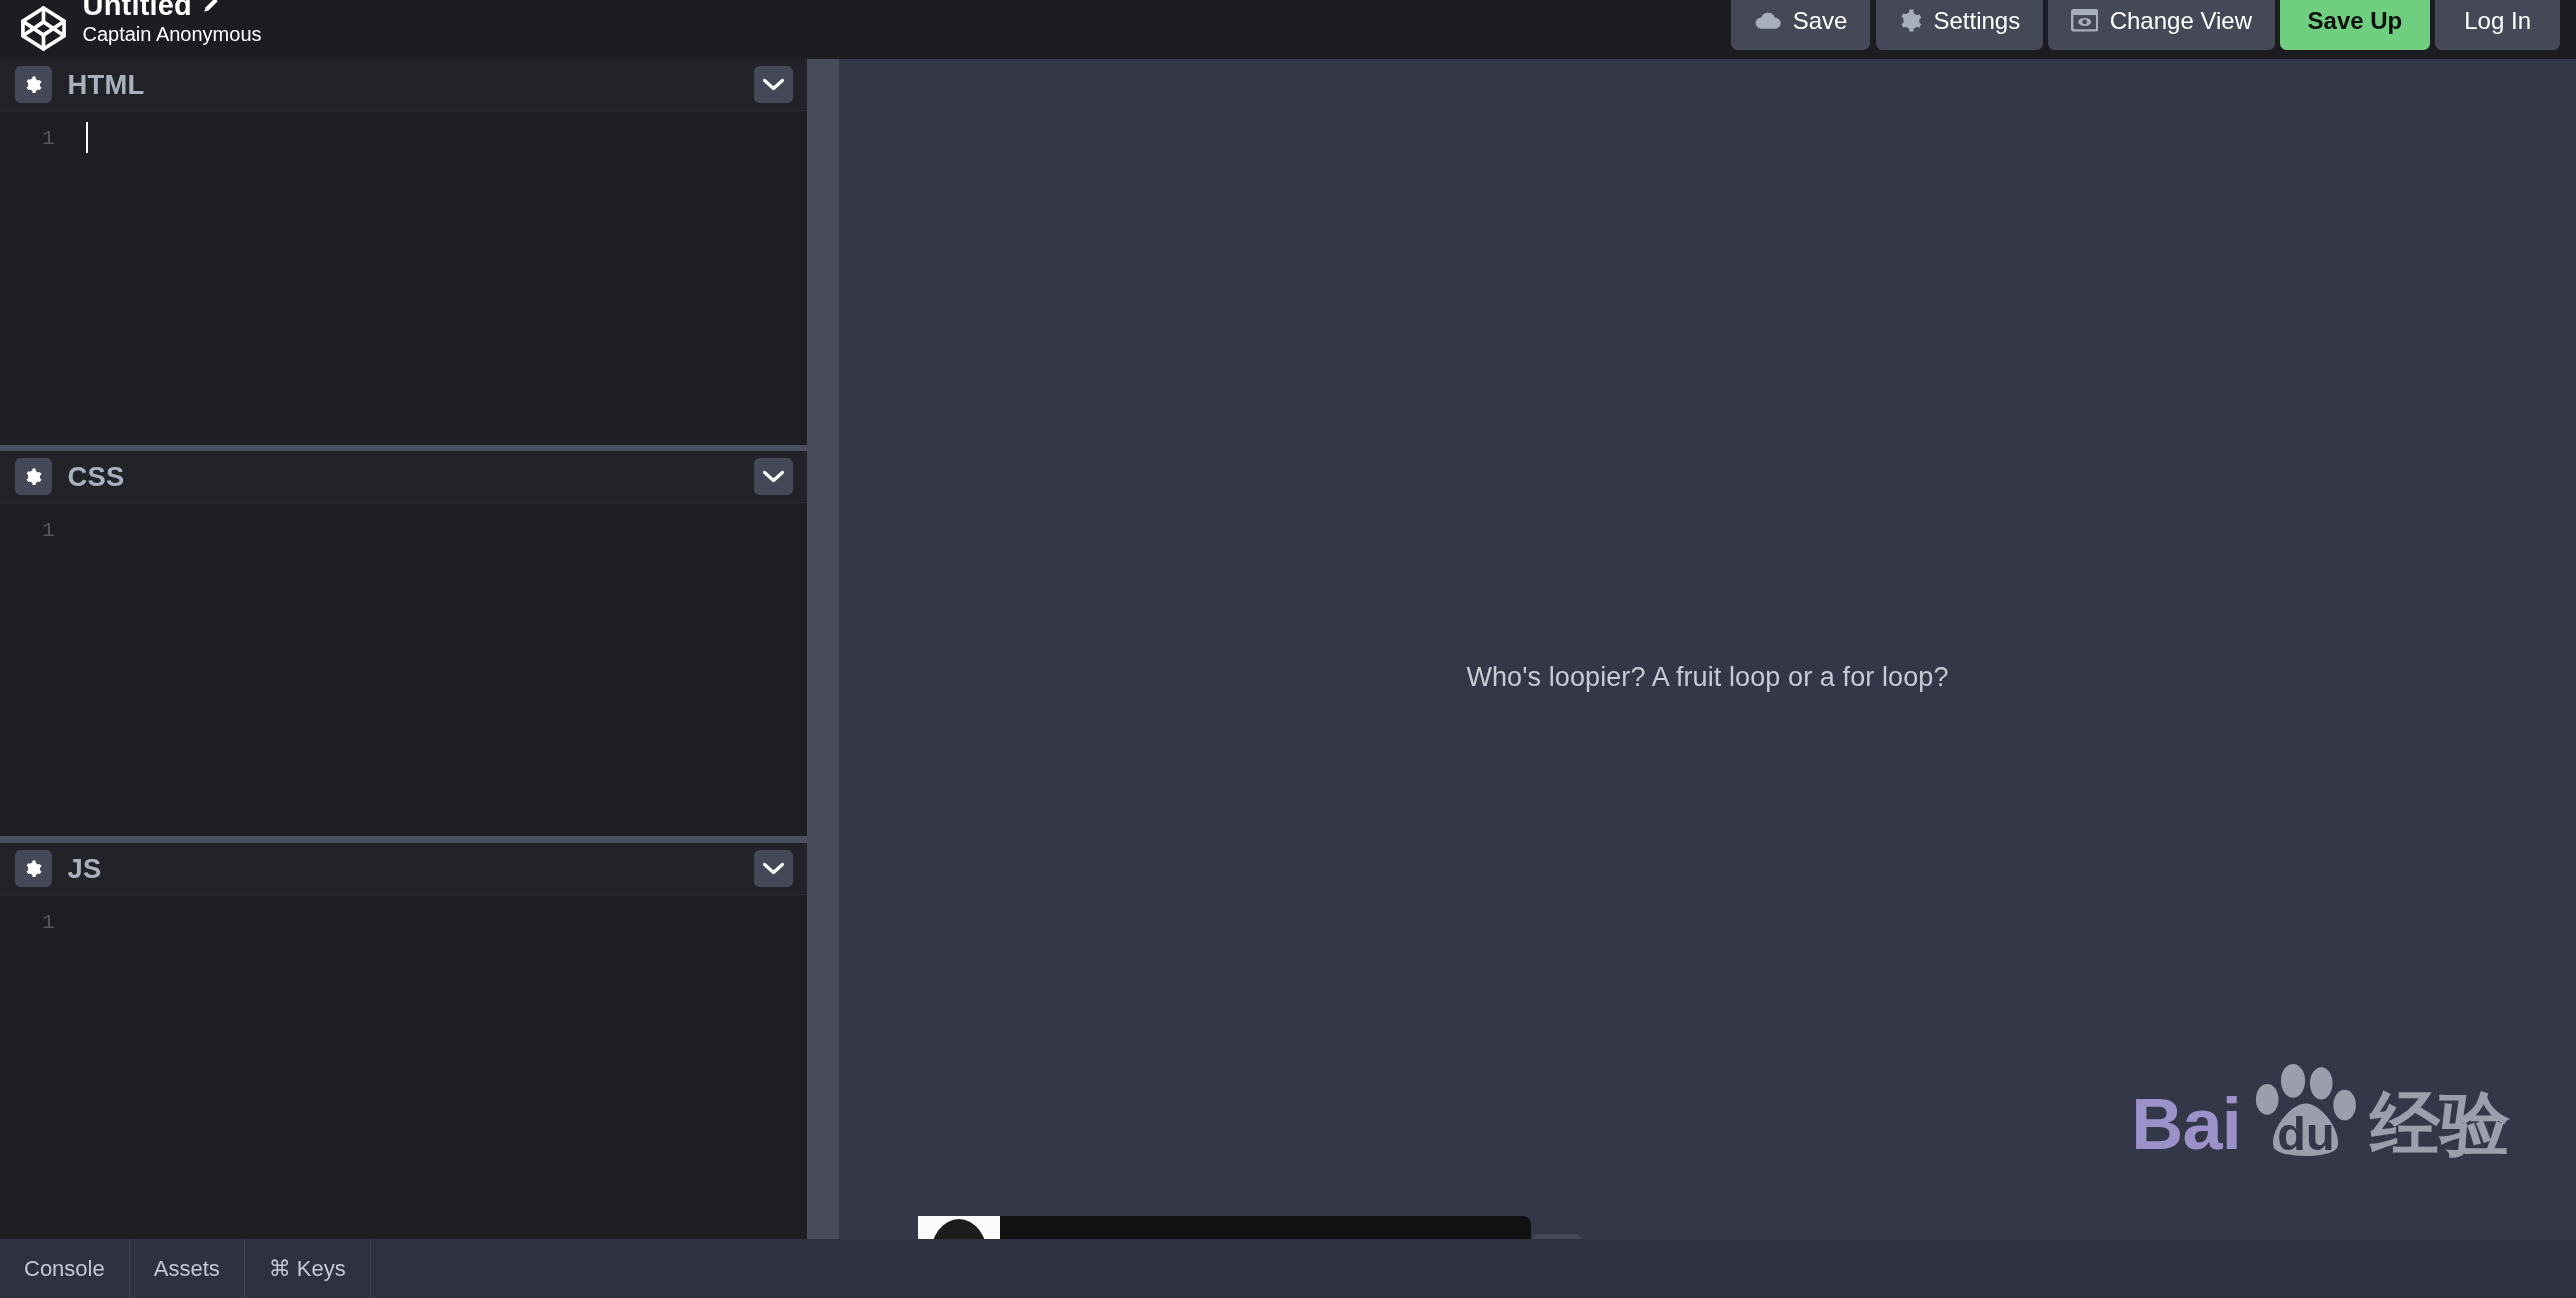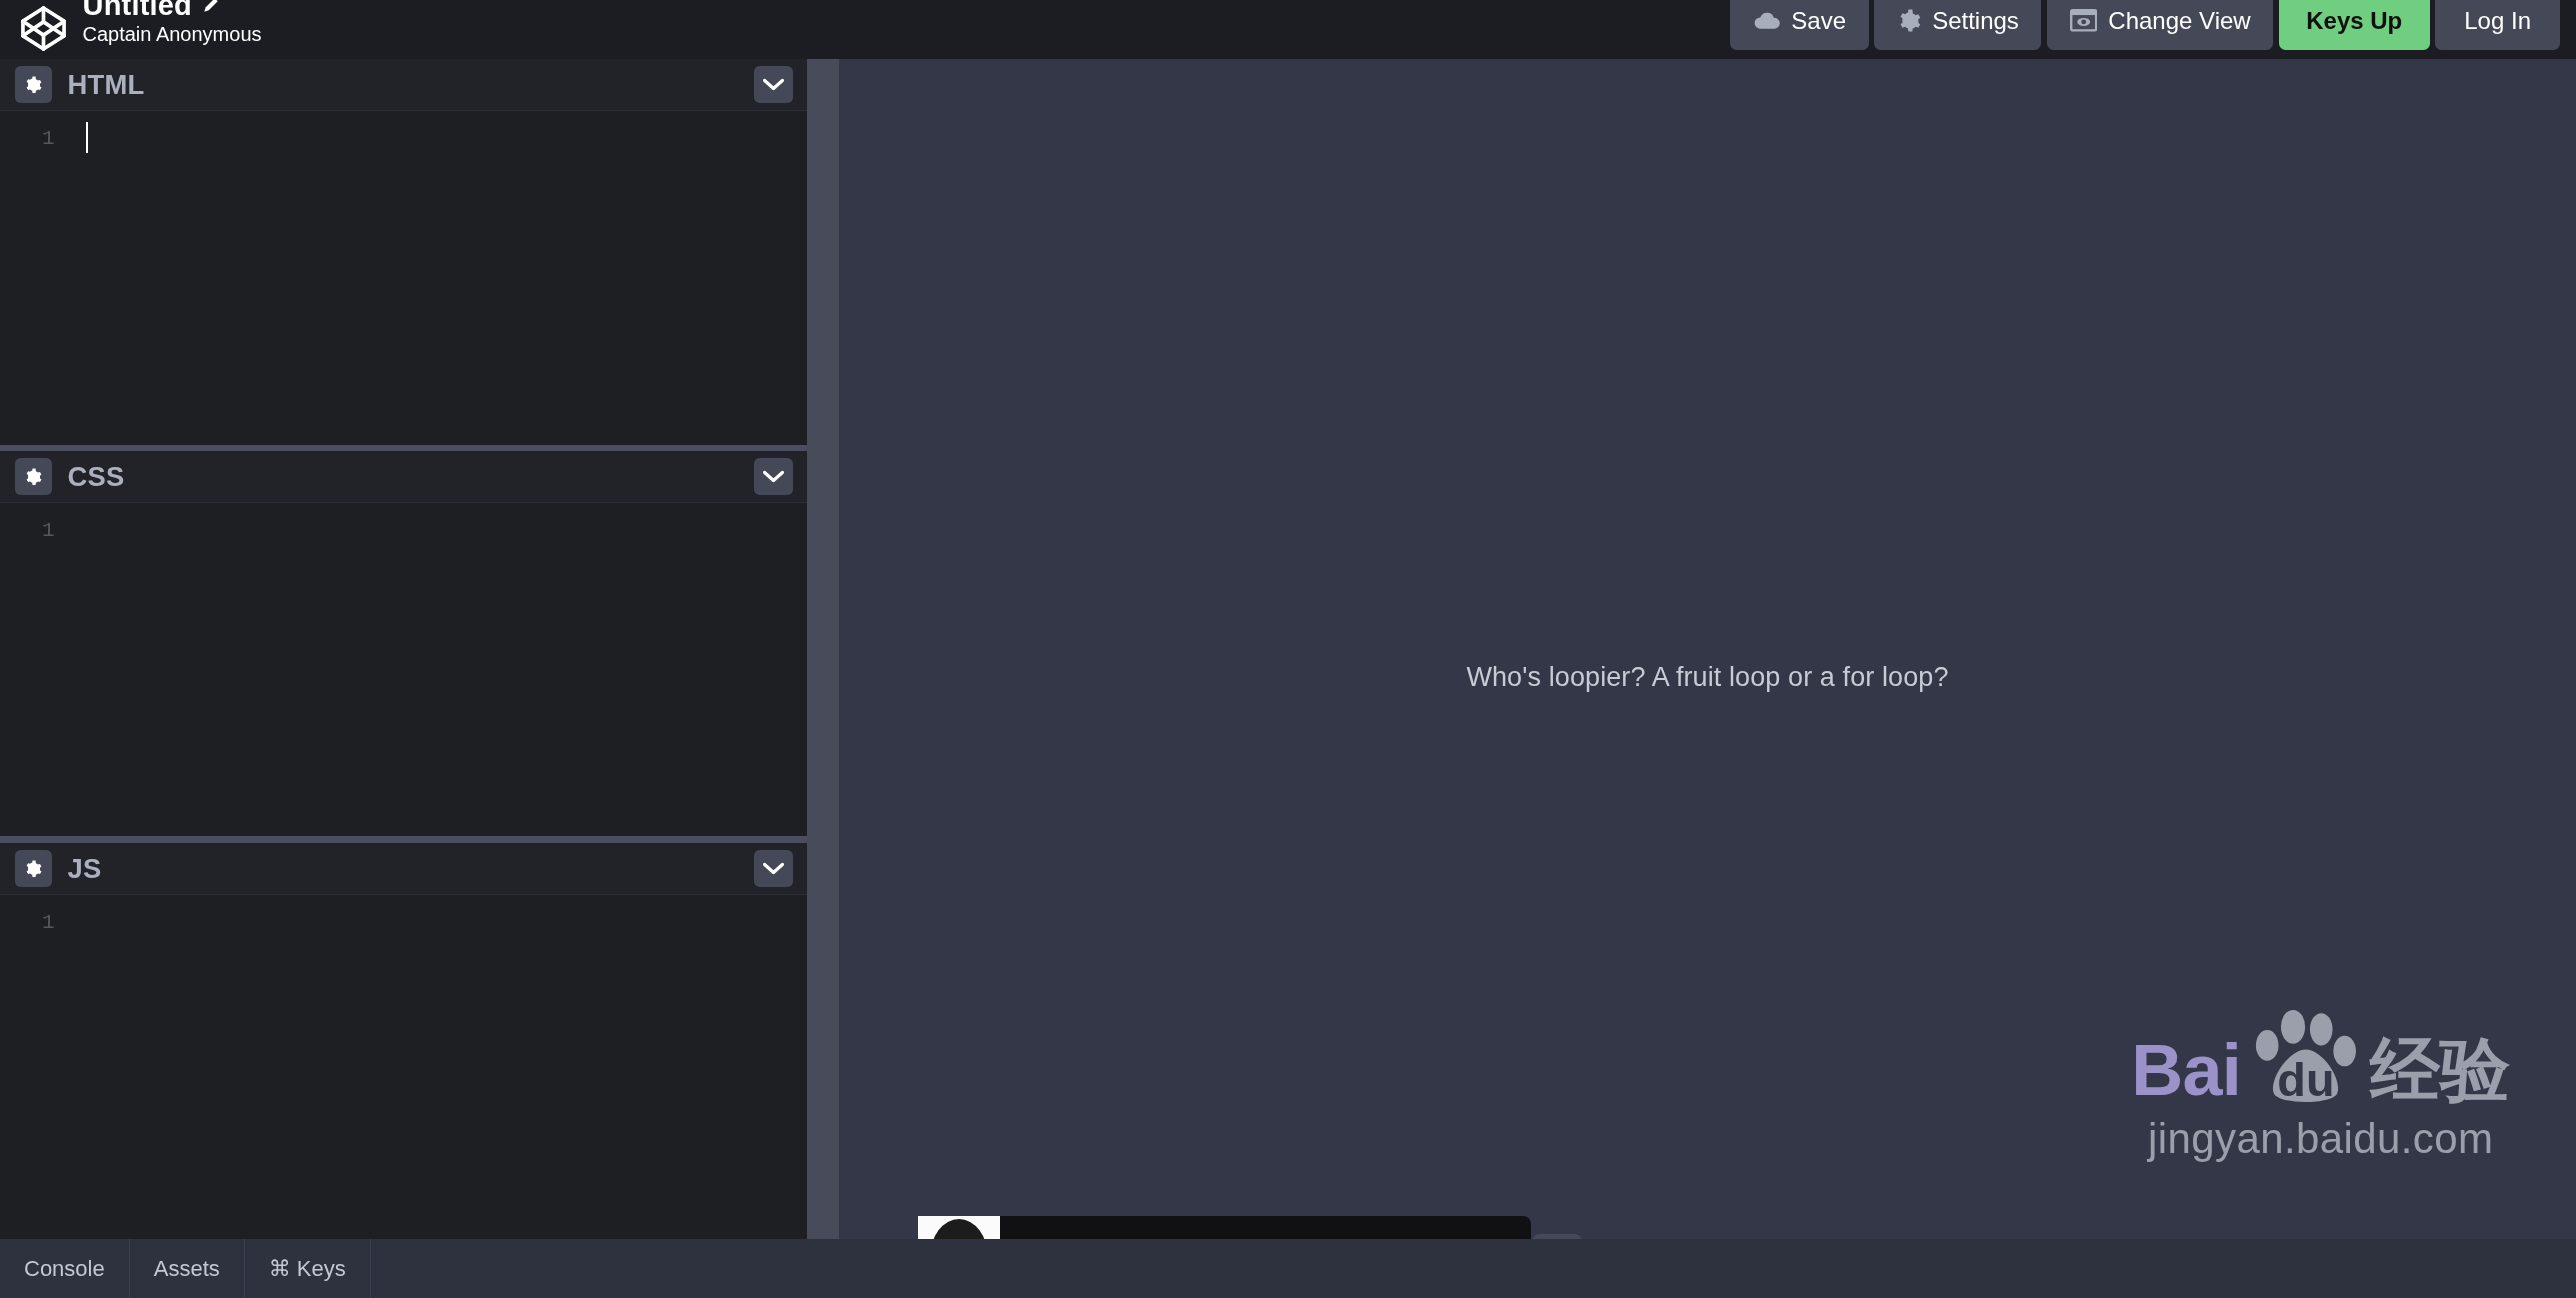--- a/index.html
+++ b/index.html
@@ -216,21 +216,21 @@
             <rect x="1.5" y="1.5" width="31" height="25" rx="2" fill="none" stroke="#a9aebc" stroke-width="3"></rect>
             <rect x="1.5" y="1.5" width="31" height="6" fill="#a9aebc"></rect>
             <ellipse cx="17" cy="16" rx="8" ry="5" fill="#a9aebc"></ellipse>
             <ellipse cx="17" cy="16" rx="3" ry="3" fill="#454957"></ellipse>
           </svg>
         </span>
         <span class="lbl">Change View</span>
       </button>
 
       <button class="btn signup">
-        <span class="lbl">Keys Up</span>
+        <span class="lbl">Save Up</span>
       </button>
 
       <button class="btn login">
         <span class="lbl">Log In</span>
       </button>
 
     </div>
   </div>
 
   <div class="workspace">
@@ -314,21 +314,20 @@
               <ellipse cx="62" cy="22" rx="15" ry="21" fill="#c4c7d1"></ellipse>
               <ellipse cx="97" cy="25" rx="14" ry="20" fill="#c4c7d1"></ellipse>
               <ellipse cx="30" cy="45" rx="14" ry="19" fill="#c4c7d1"></ellipse>
               <ellipse cx="126" cy="52" rx="14" ry="19" fill="#c4c7d1"></ellipse>
               <path d="M78 50 C58 50 32 86 38 104 C43 119 112 119 117 104 C123 86 98 50 78 50 Z" fill="#c4c7d1"></path>
               <text x="78" y="108" font-family="Liberation Sans, sans-serif" font-size="58" font-weight="bold" fill="#333748" text-anchor="middle">du</text>
             </svg>
           </span>
           <span class="wm-cn">经验</span>
         </div>
-        <div class="wm-url">jingyan.baidu.com</div>
       </div>
     </div>
 
   </div>
 
   <div class="probanner">
     <div class="pro-badge">
       <div class="pro-oval">
         <span class="pro-pill">PRO</span>
       </div>

